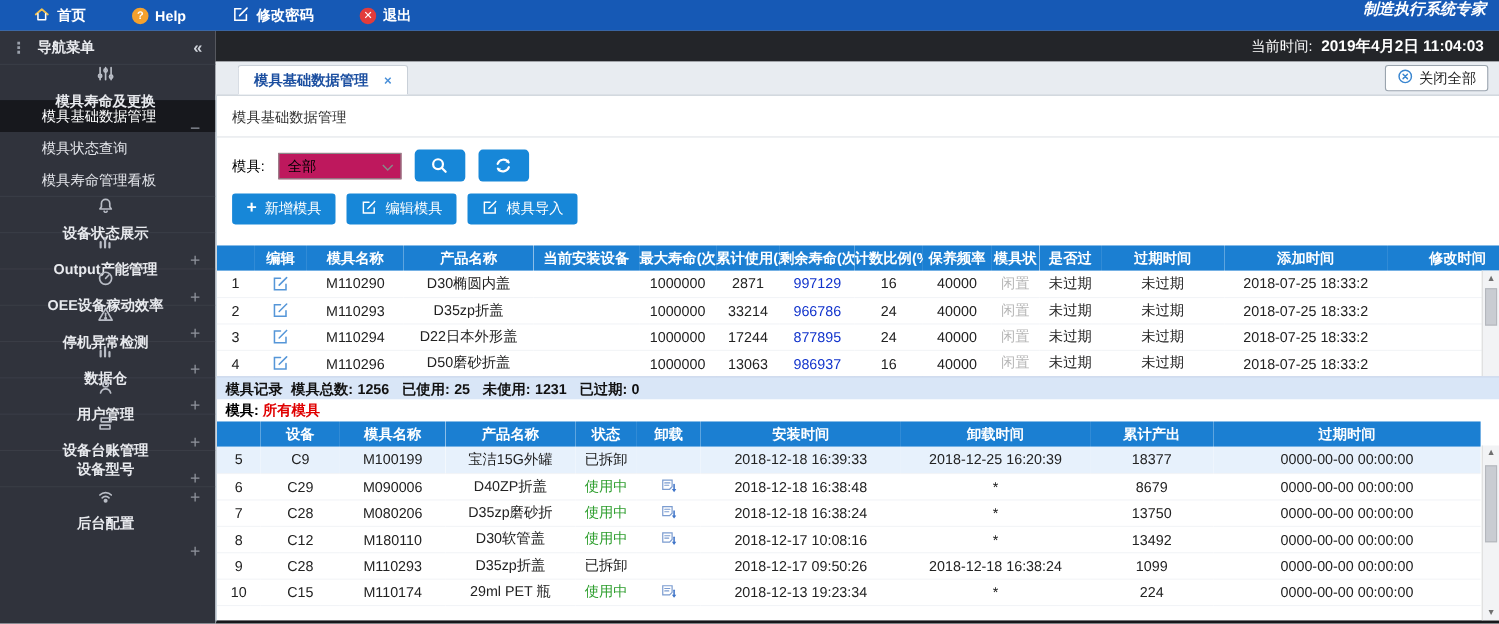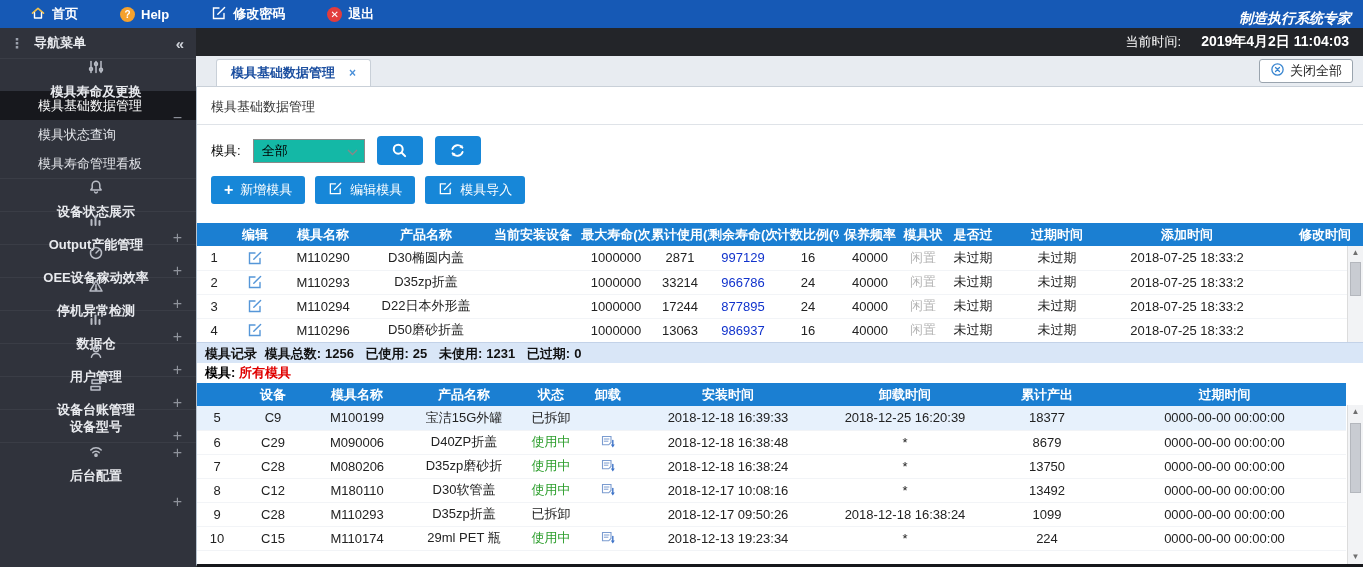--- a/index.html
+++ b/index.html
@@ -1,20 +1,20 @@
 <!DOCTYPE html>
 <html style="--c-topbar: #1659b5; --c-timebar: #232529; --c-sidebar: #30333c; --c-accent: #1787d8; --c-thead: #1b7fd2; --c-green: #2d9e2d; --c-red: #e00000; --c-valblue: #1133cc; --c-summary: #d9e6f7; --c-rowhl: #e7f1fc;"><head>
 <meta charset="utf-8">
 <style>
   * { margin:0; padding:0; box-sizing:border-box; }
   html,body { width:1363px; height:567px; overflow:hidden;
     font-family:"Liberation Sans","DejaVu Sans",sans-serif; font-size:13px; background:#e9edf2; }
 
   
-  .topbar { height:28px; background:var(--c-topbar,#1659b5); display:flex; align-items:flex-end;
+  .topbar { height:28px; background:var(--c-topbar,#1659b5); display:flex; align-items:flex-start;
     color:#fff; padding:0 12px; gap:6px; }
   .tb-item { display:flex; align-items:center; gap:6px; padding:0 18px; font-weight:bold; cursor:pointer; height:100%; }
   .tb-welcome { font-weight:bold; margin-left:4px; white-space:nowrap; }
   .tb-slogan { margin-left:auto; font-weight:bold; font-style:italic; font-size:14px; white-space:nowrap; }
   .circle-ico { width:15px; height:15px; border-radius:50%; display:inline-flex; align-items:center;
     justify-content:center; font-size:10px; font-weight:bold; color:#fff; }
   .circle-ico.help { background:#f5a12d; }
   .circle-ico.logout { background:#e23c3c; }
 
   
@@ -33,40 +33,40 @@
     font-weight:bold; cursor:pointer;flex-direction:column; }
   .sb-group-row .sb-ico { width:18px; display:inline-flex; justify-content:center; }
   .sb-group-row .toggle { margin-left:auto; color:#8f939c; font-size:16px; font-weight:normal; }
   .sb-sub { }
   .sb-sub-item { height:29px; line-height:29px; padding-left:38px; cursor:pointer; color:#e2e4e9; }
   .sb-sub-item.active { background:#17181d; color:#fff; }
   svg.sbsvg { stroke:#b9bdc6; fill:none; stroke-width:1.5; stroke-linecap:round; stroke-linejoin:round; }
 
   
   .timebar { height:28px; background:var(--c-timebar,#232529); color:#fff; display:flex;
-    align-items:center; justify-content:flex-end; padding-right:14px; gap:20px; flex:none; }
+    align-items:center; justify-content:flex-end; padding-right:14px; gap:8px; flex:none; }
   .timebar .t-val { font-weight:bold; font-size:14px; }
 
   
   .tabbar { height:31px; background:#e8ecf1; border-bottom:1px solid #c9d0d8; display:flex;
     align-items:flex-end; padding:0 10px 0 20px; flex:none; position:relative; }
   .tab { background:#fff; border:1px solid #c9d0d8; border-bottom:none; border-radius:3px 3px 0 0;
     height:27px; display:flex; align-items:center; gap:14px; padding:0 14px; color:#1c4fa0;
     font-weight:bold; cursor:pointer; }
   .tab .tab-x { color:#4a90d9; font-weight:bold; font-size:12px; cursor:pointer; }
   .close-all { margin-left:auto; margin-bottom:3px; background:#fff; border:1px solid #9aa4ae;
     border-radius:3px; height:24px; display:flex; align-items:center; gap:5px; padding:0 10px;
     font-size:13px; color:#222; cursor:pointer; font-family:inherit; }
 
   
   .content { flex:1; background:#fff; display:flex; flex-direction:column; min-height:0;
     border-left:1px solid #b8c4d0; border-bottom:3px solid #16171b; }
   .page-title { padding:11px 0 8px 14px; border-bottom:1px solid #dfe3e8; color:#333; flex:none; }
   .filter-row { display:flex; align-items:center; gap:12px; padding:9px 0 0 14px; height:42px; flex:none; }
-  .sel-box { position:relative; width:112px; height:24px; border:1px solid #8a8a8a; background:#14b8a6;
+  .sel-box { position:relative; width:112px; height:24px; border:1px solid #8a8a8a; background:#be185d;
     display:flex; align-items:center; padding:0 22px 0 8px; cursor:pointer; }
   .sel-box svg { position:absolute; right:6px; top:9px; }
   .icon-btn { width:46px; height:29px; background:var(--c-accent,#1787d8); border:none; border-radius:4px;
     display:flex; align-items:center; justify-content:center; cursor:pointer; }
   .action-row { display:flex; gap:10px; padding:9px 0 0 14px; height:40px; flex:none; }
   .act-btn { height:28px; background:var(--c-accent,#1787d8); color:#fff; border:none; border-radius:3px;
     display:flex; align-items:center; gap:7px; padding:0 13px; font-size:13px; cursor:pointer;
     font-family:inherit; }
   .act-btn .plus { font-size:16px; font-weight:bold; line-height:1; }
 

